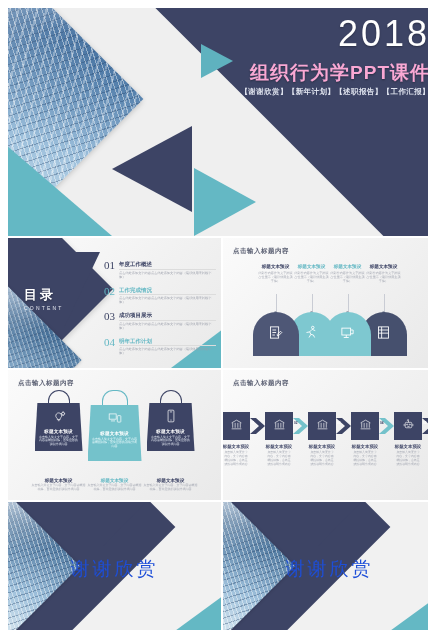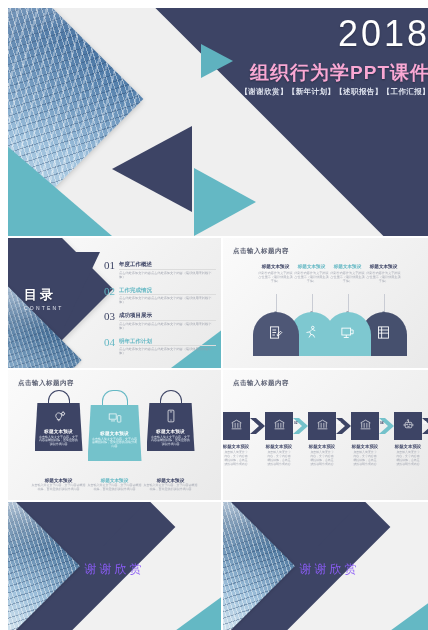--- a/index.html
+++ b/index.html
@@ -450,23 +450,23 @@
     position:absolute;
     right:-10px; bottom:-24px;
     width:104px; height:76px;
     background:#64b8c4;
     clip-path:polygon(0 100%,100% 0,100% 100%);
   }
   .th-text{
     position:absolute;
     left:50%; top:48%;
     transform:translate(-50%,-50%);
-    font-size:12px;
+    font-size:19px;
     letter-spacing:3px;
-    color:#8b5cf6;
+    color:#1d4ed8;
     font-weight:500;
   }
 </style>
 </head>
 <body>
 
 <div class="deck">
 
   <div class="slide s-hero hero">
     <div class="hero-wrap">

